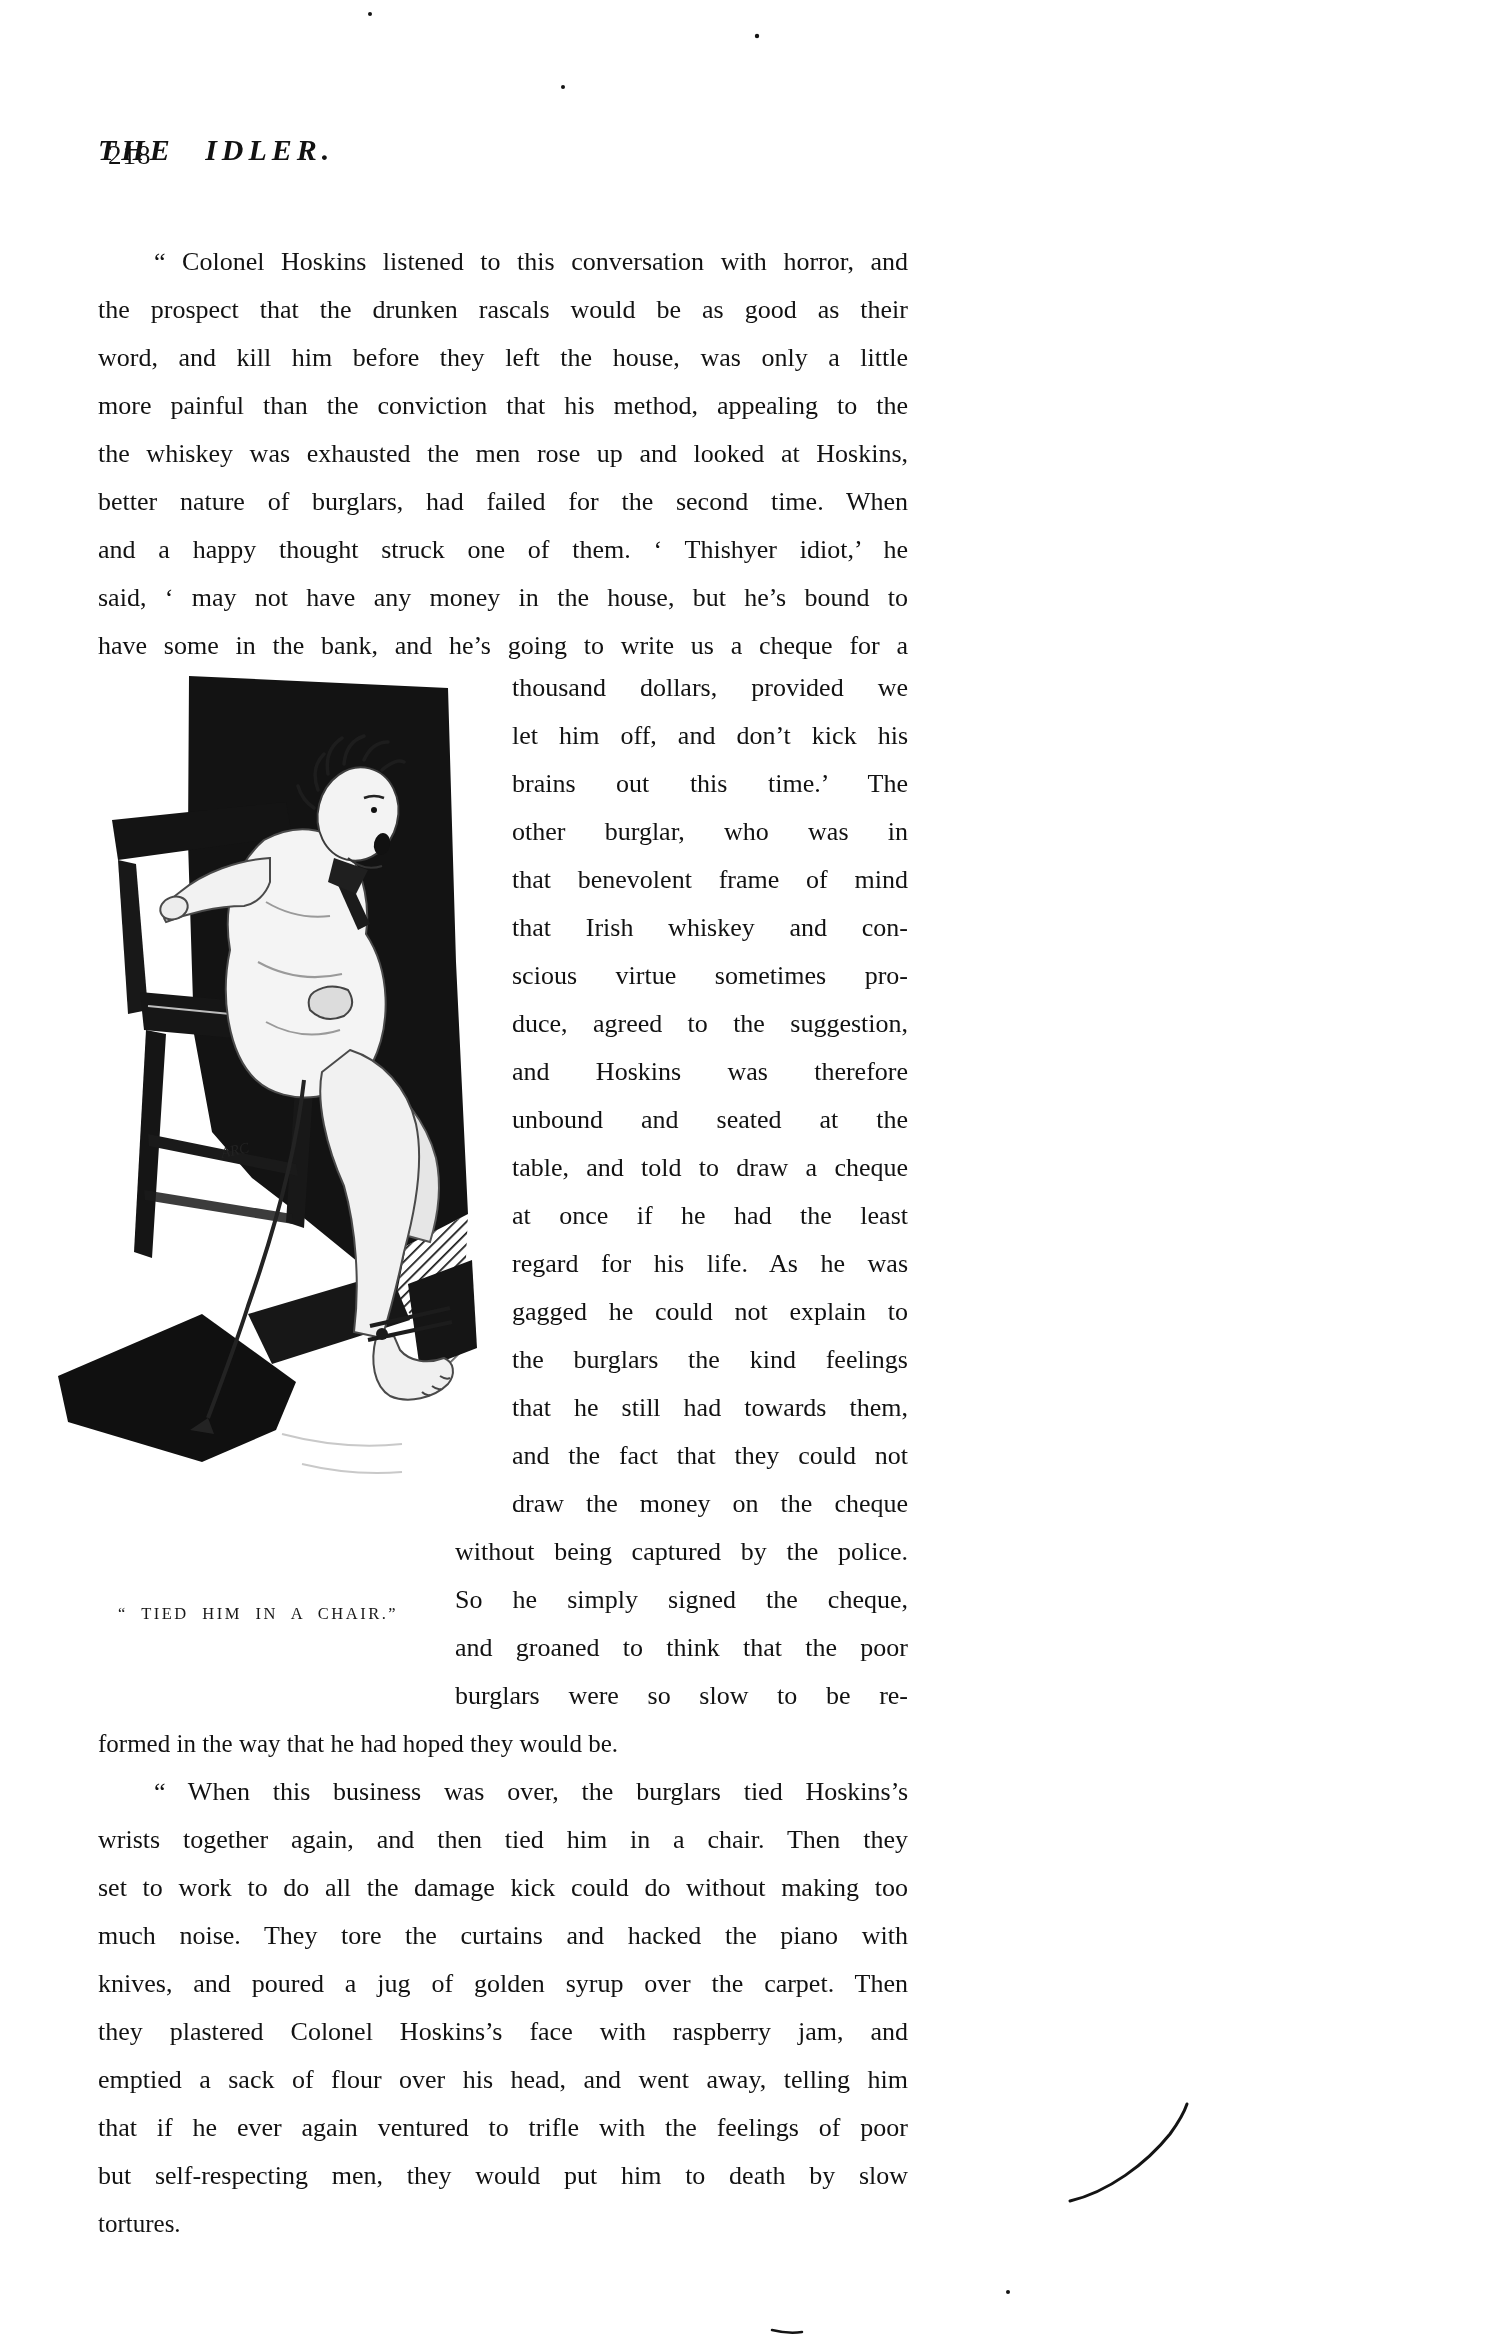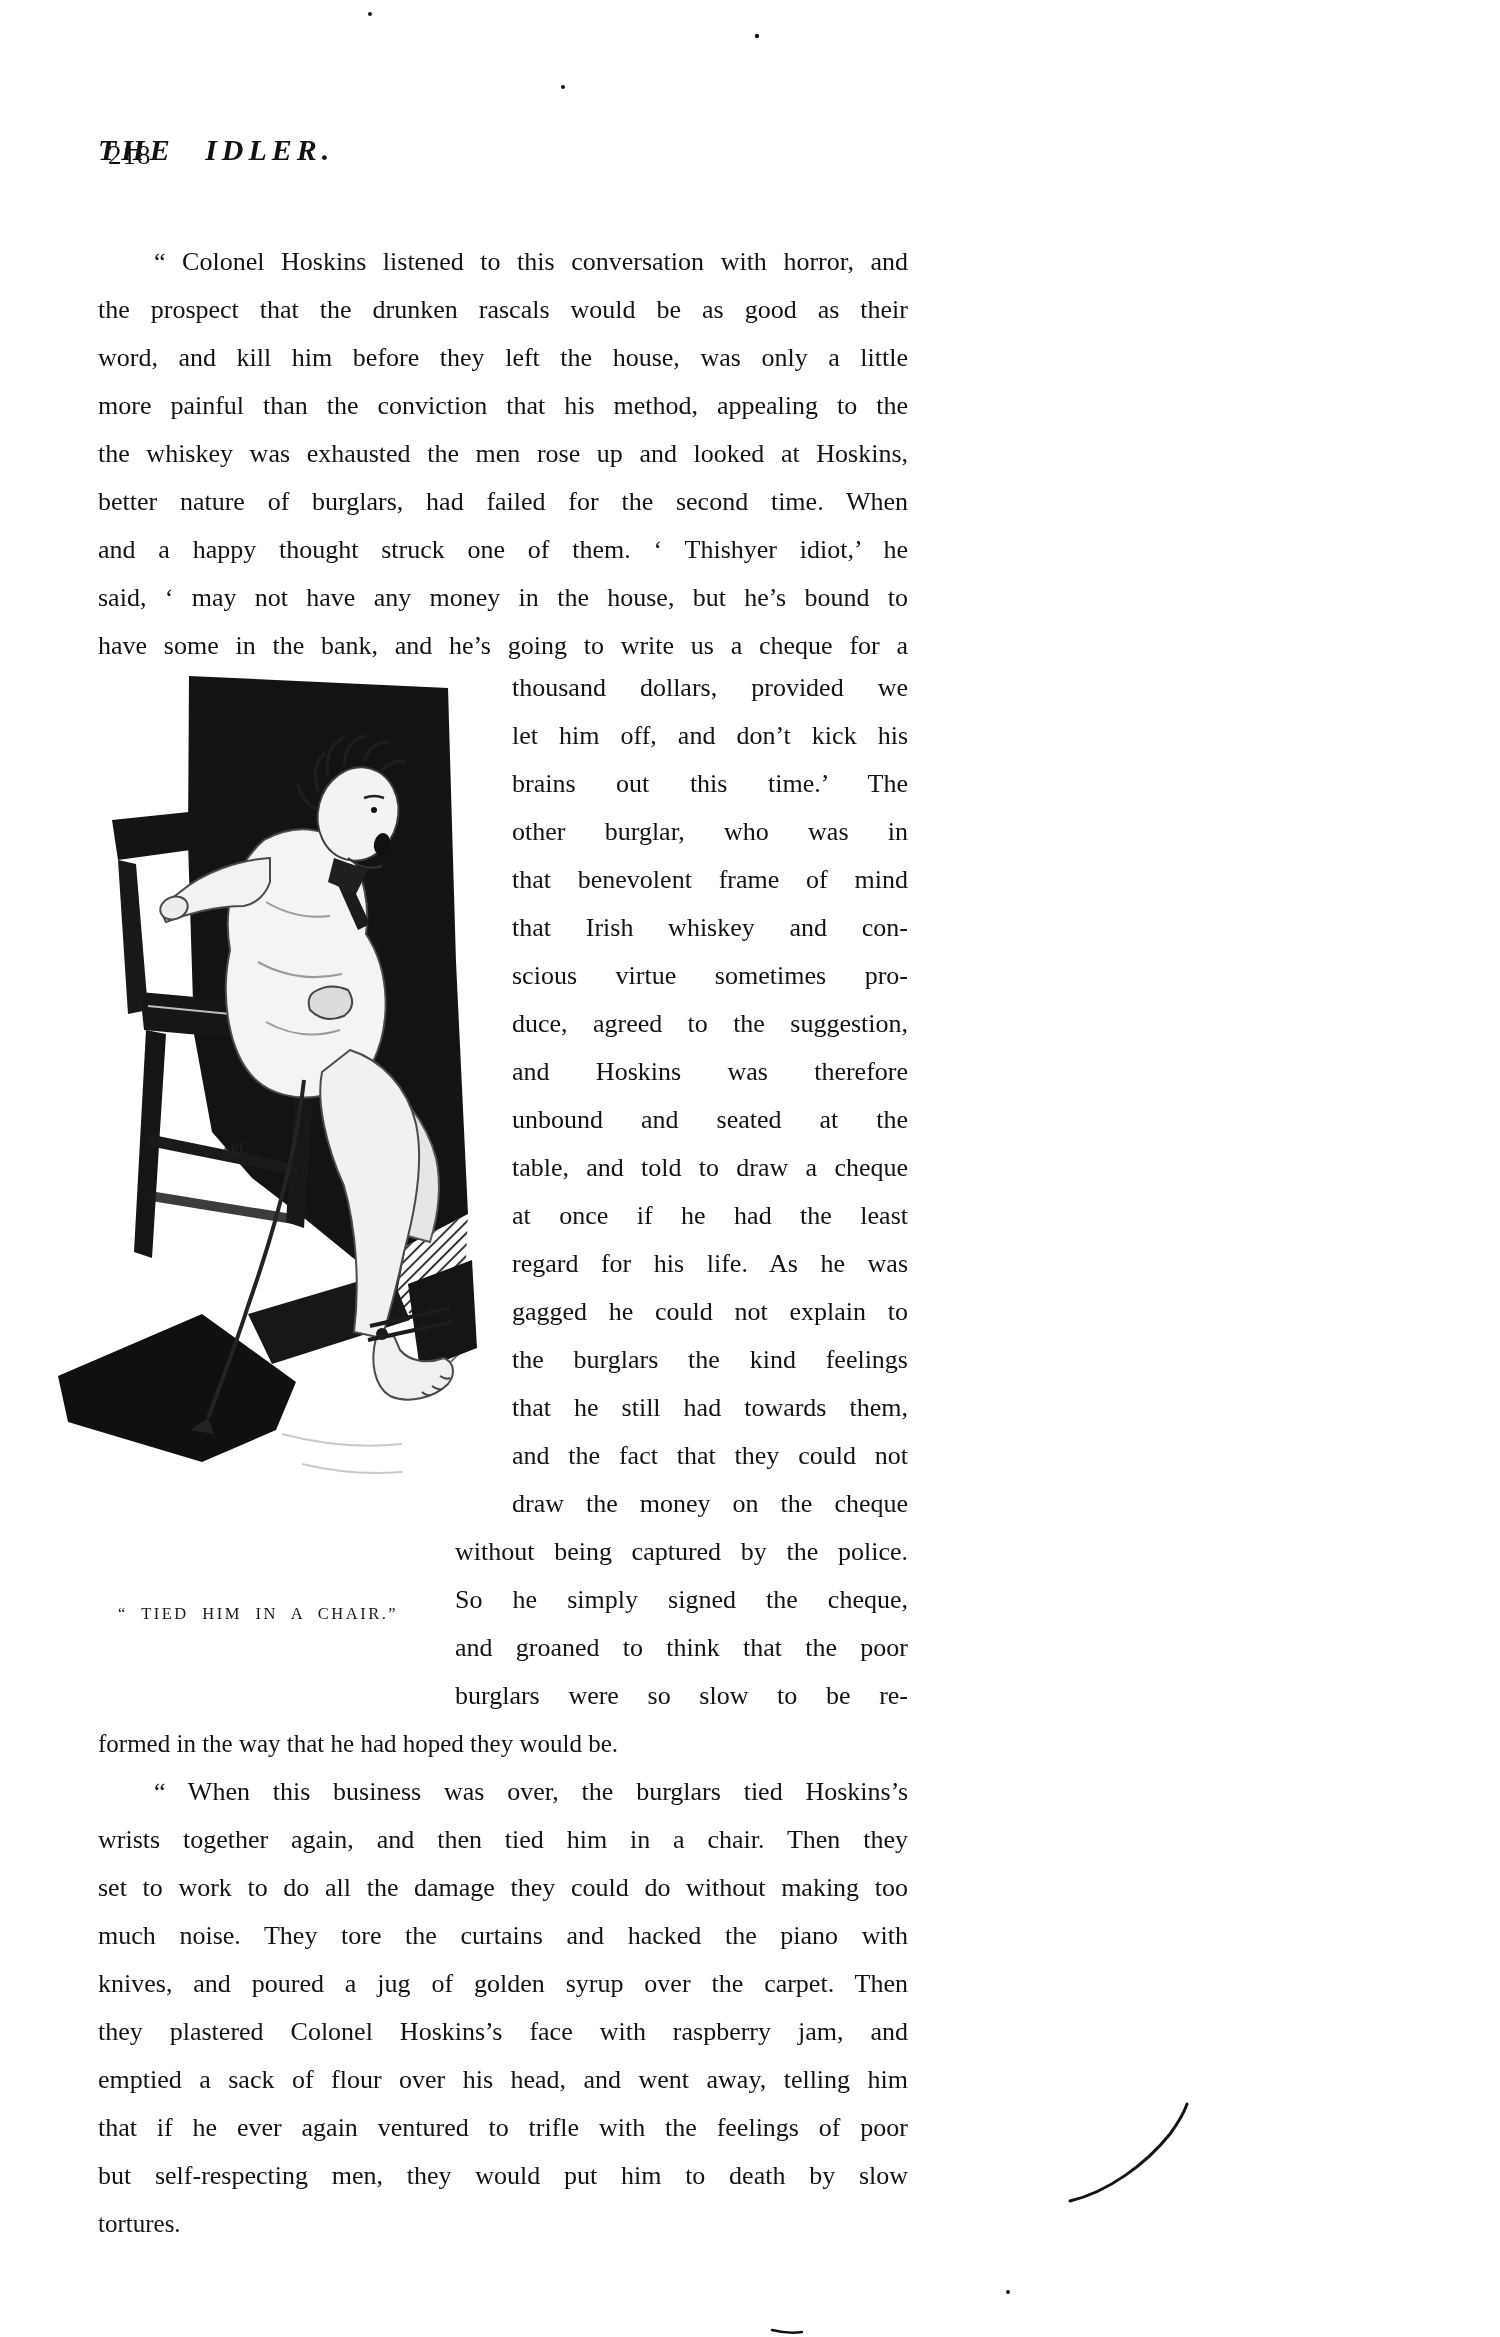--- a/index.html
+++ b/index.html
@@ -164,21 +164,21 @@
       <div class="line">burglars were so slow to be re-</div>
     </div>
 
   <div class="plain" id="p1c">formed in the way that he had hoped they would be.</div>
 
   <div class="caption">“ TIED HIM IN A CHAIR.”</div>
 
   <div class="block" id="p2">
       <div class="line indent">“ When this business was over, the burglars tied Hoskins’s</div>
       <div class="line">wrists together again, and then tied him in a chair. Then they</div>
-      <div class="line">set to work to do all the damage they could do without making too</div>
+      <div class="line">set to work to do all the damage kick could do without making too</div>
       <div class="line">much noise. They tore the curtains and hacked the piano with</div>
       <div class="line">knives, and poured a jug of golden syrup over the carpet. Then</div>
       <div class="line">they plastered Colonel Hoskins’s face with raspberry jam, and</div>
       <div class="line">emptied a sack of flour over his head, and went away, telling him</div>
       <div class="line">that if he ever again ventured to trifle with the feelings of poor</div>
       <div class="line">but self-respecting men, they would put him to death by slow</div>
     </div>
   <div class="plain" id="p2c">tortures.</div>
 
 </div>

